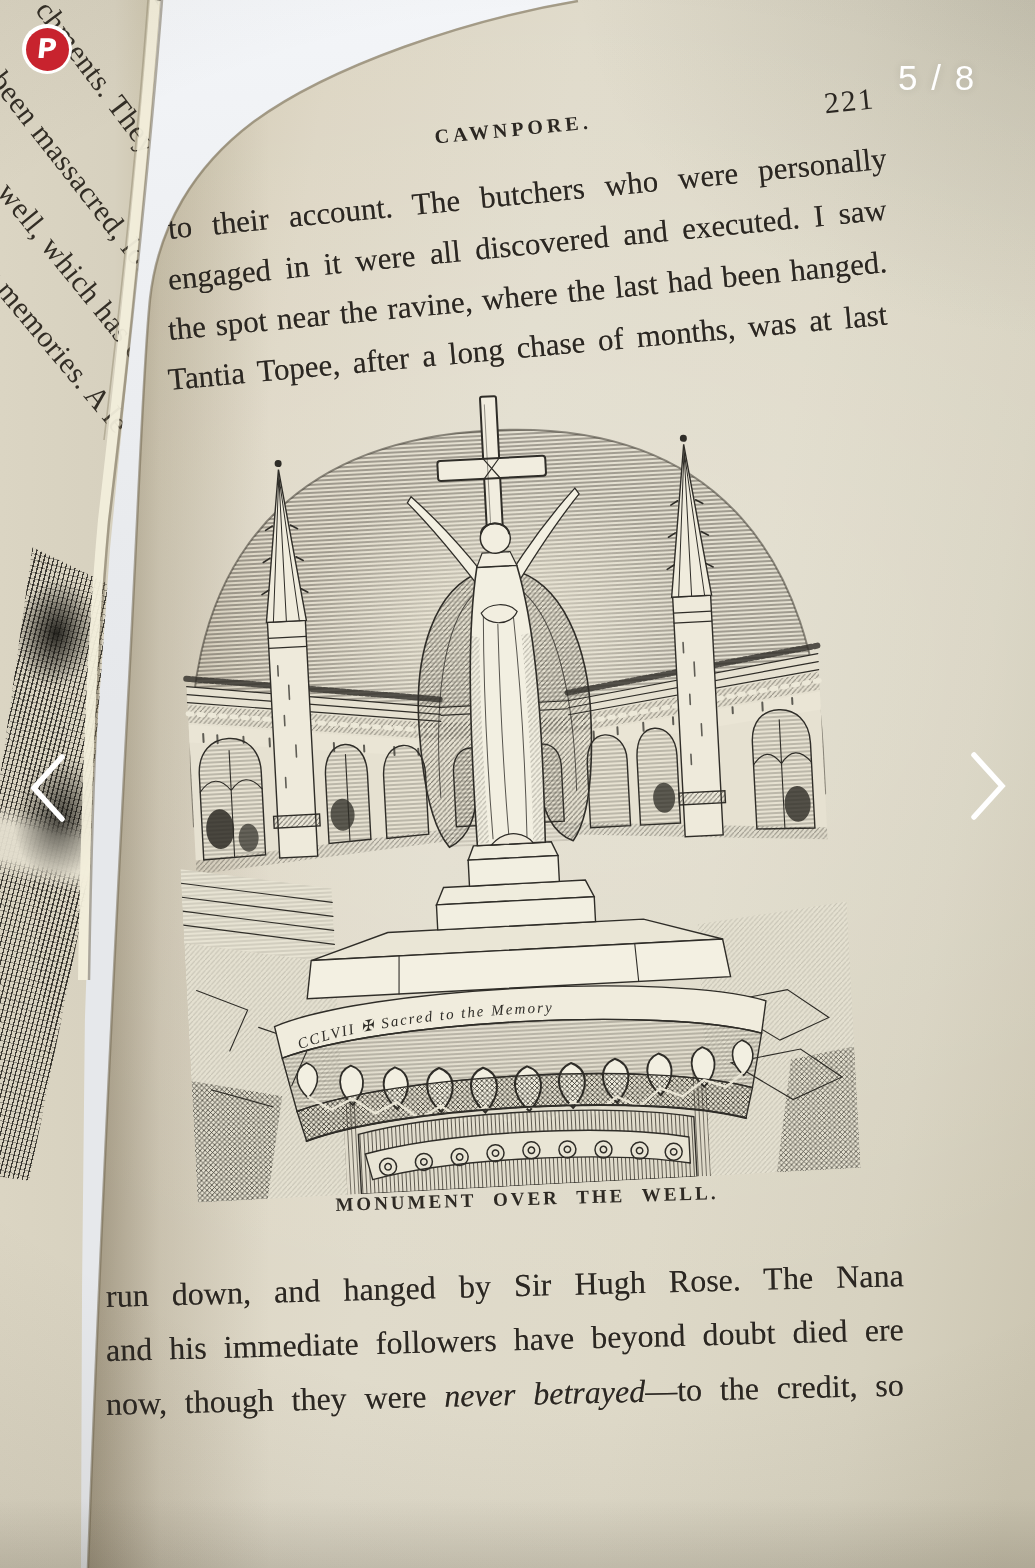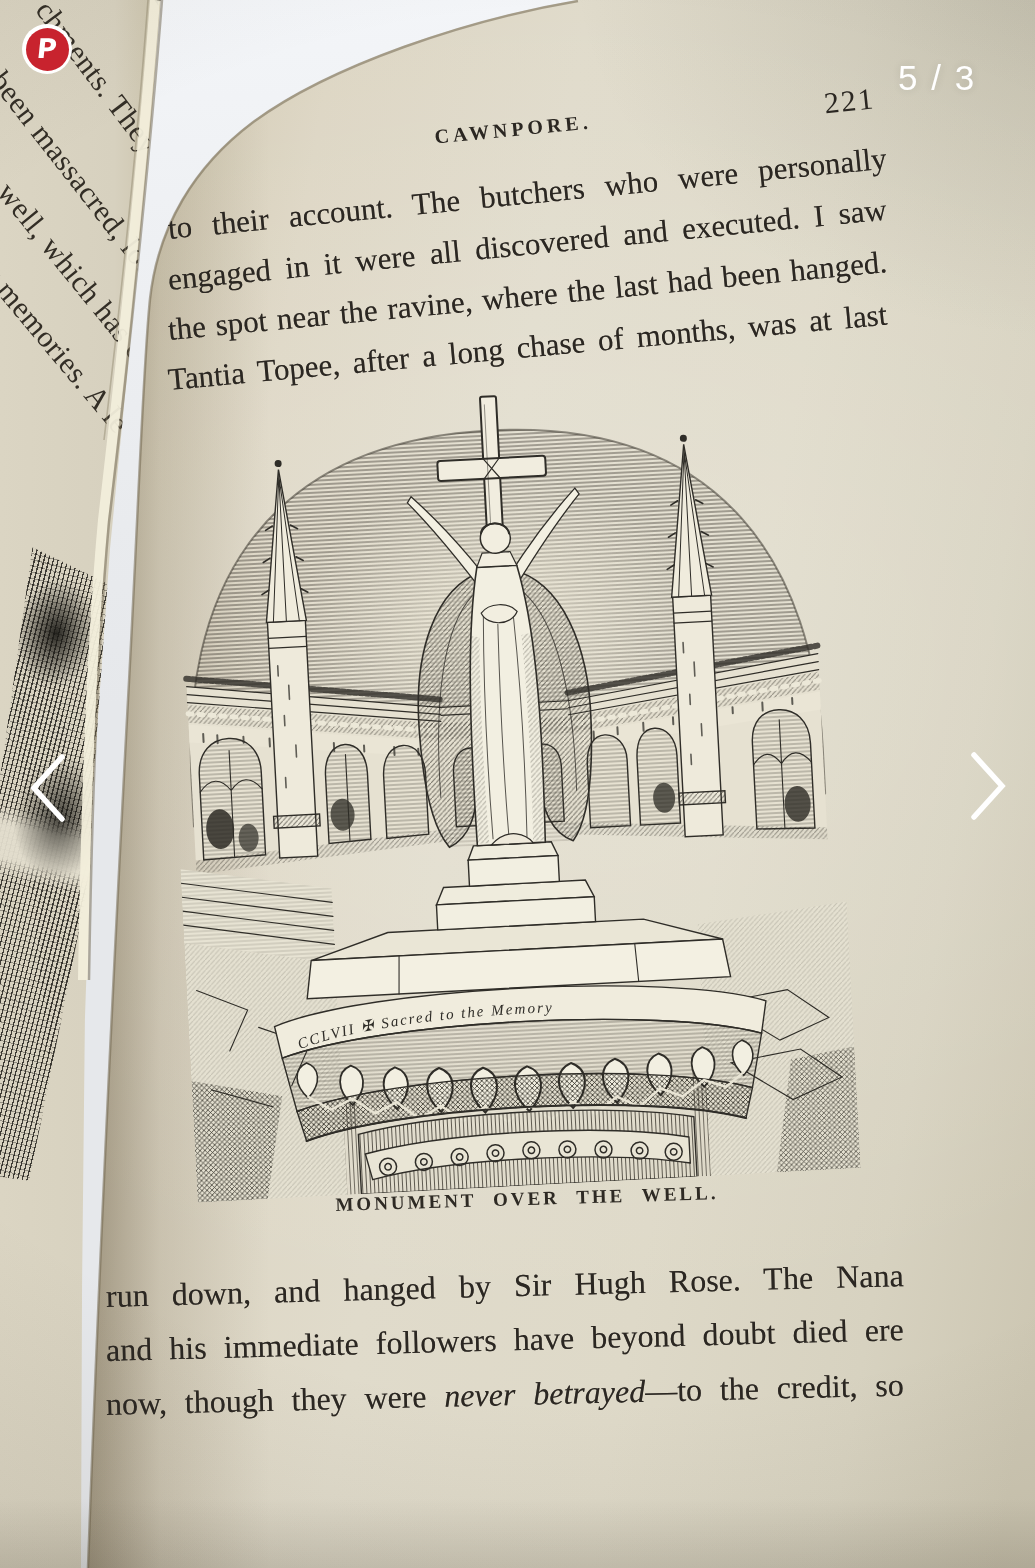--- a/index.html
+++ b/index.html
@@ -323,21 +323,21 @@
   </div>
 
   <div class="vignette"></div>
 
   <div class="ui">
     <div class="pin-logo">
       <div class="disc">
         <span class="p">P</span>
       </div>
     </div>
-    <div class="counter">5 / 3</div>
+    <div class="counter">5 / 8</div>
     <svg class="nav prev" width="42" height="72" viewBox="0 0 42 72">
       <polyline points="36,5 8,36 36,67" fill="none" stroke="#ffffff" stroke-width="5.5" stroke-linecap="round" stroke-linejoin="miter"></polyline>
     </svg>
     <svg class="nav next" width="44" height="72" viewBox="0 0 44 72">
       <polyline points="8,5 36,36 8,67" fill="none" stroke="#ffffff" stroke-width="5.5" stroke-linecap="round" stroke-linejoin="miter"></polyline>
     </svg>
   </div>
 
 </div>
 

